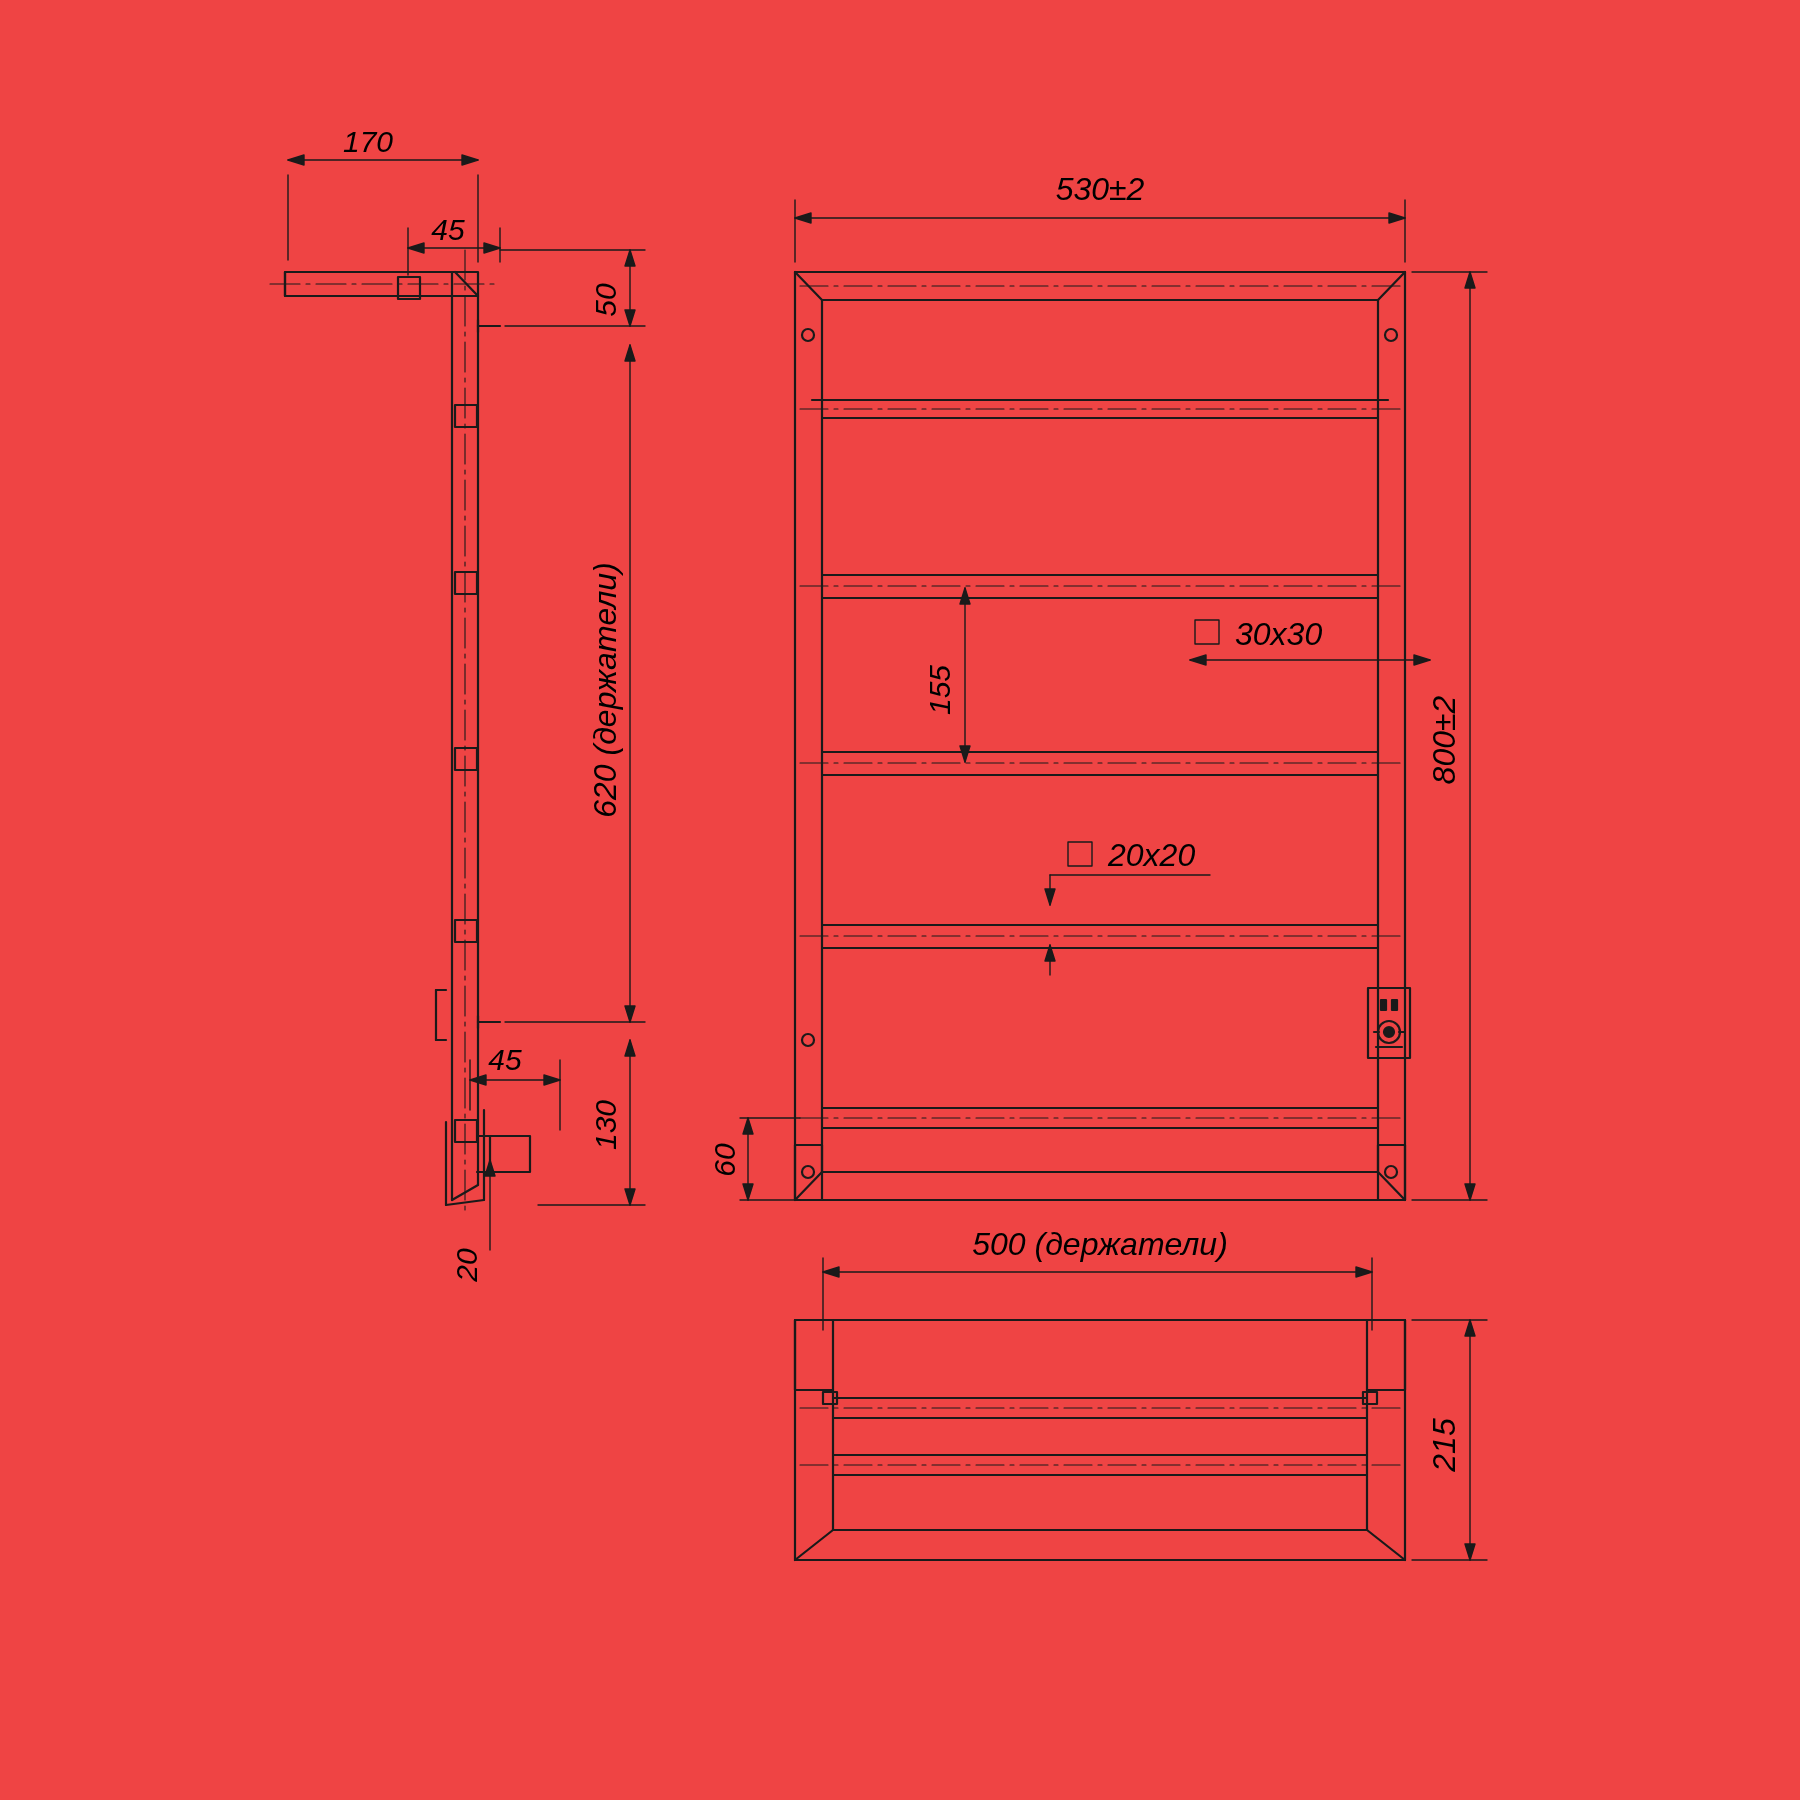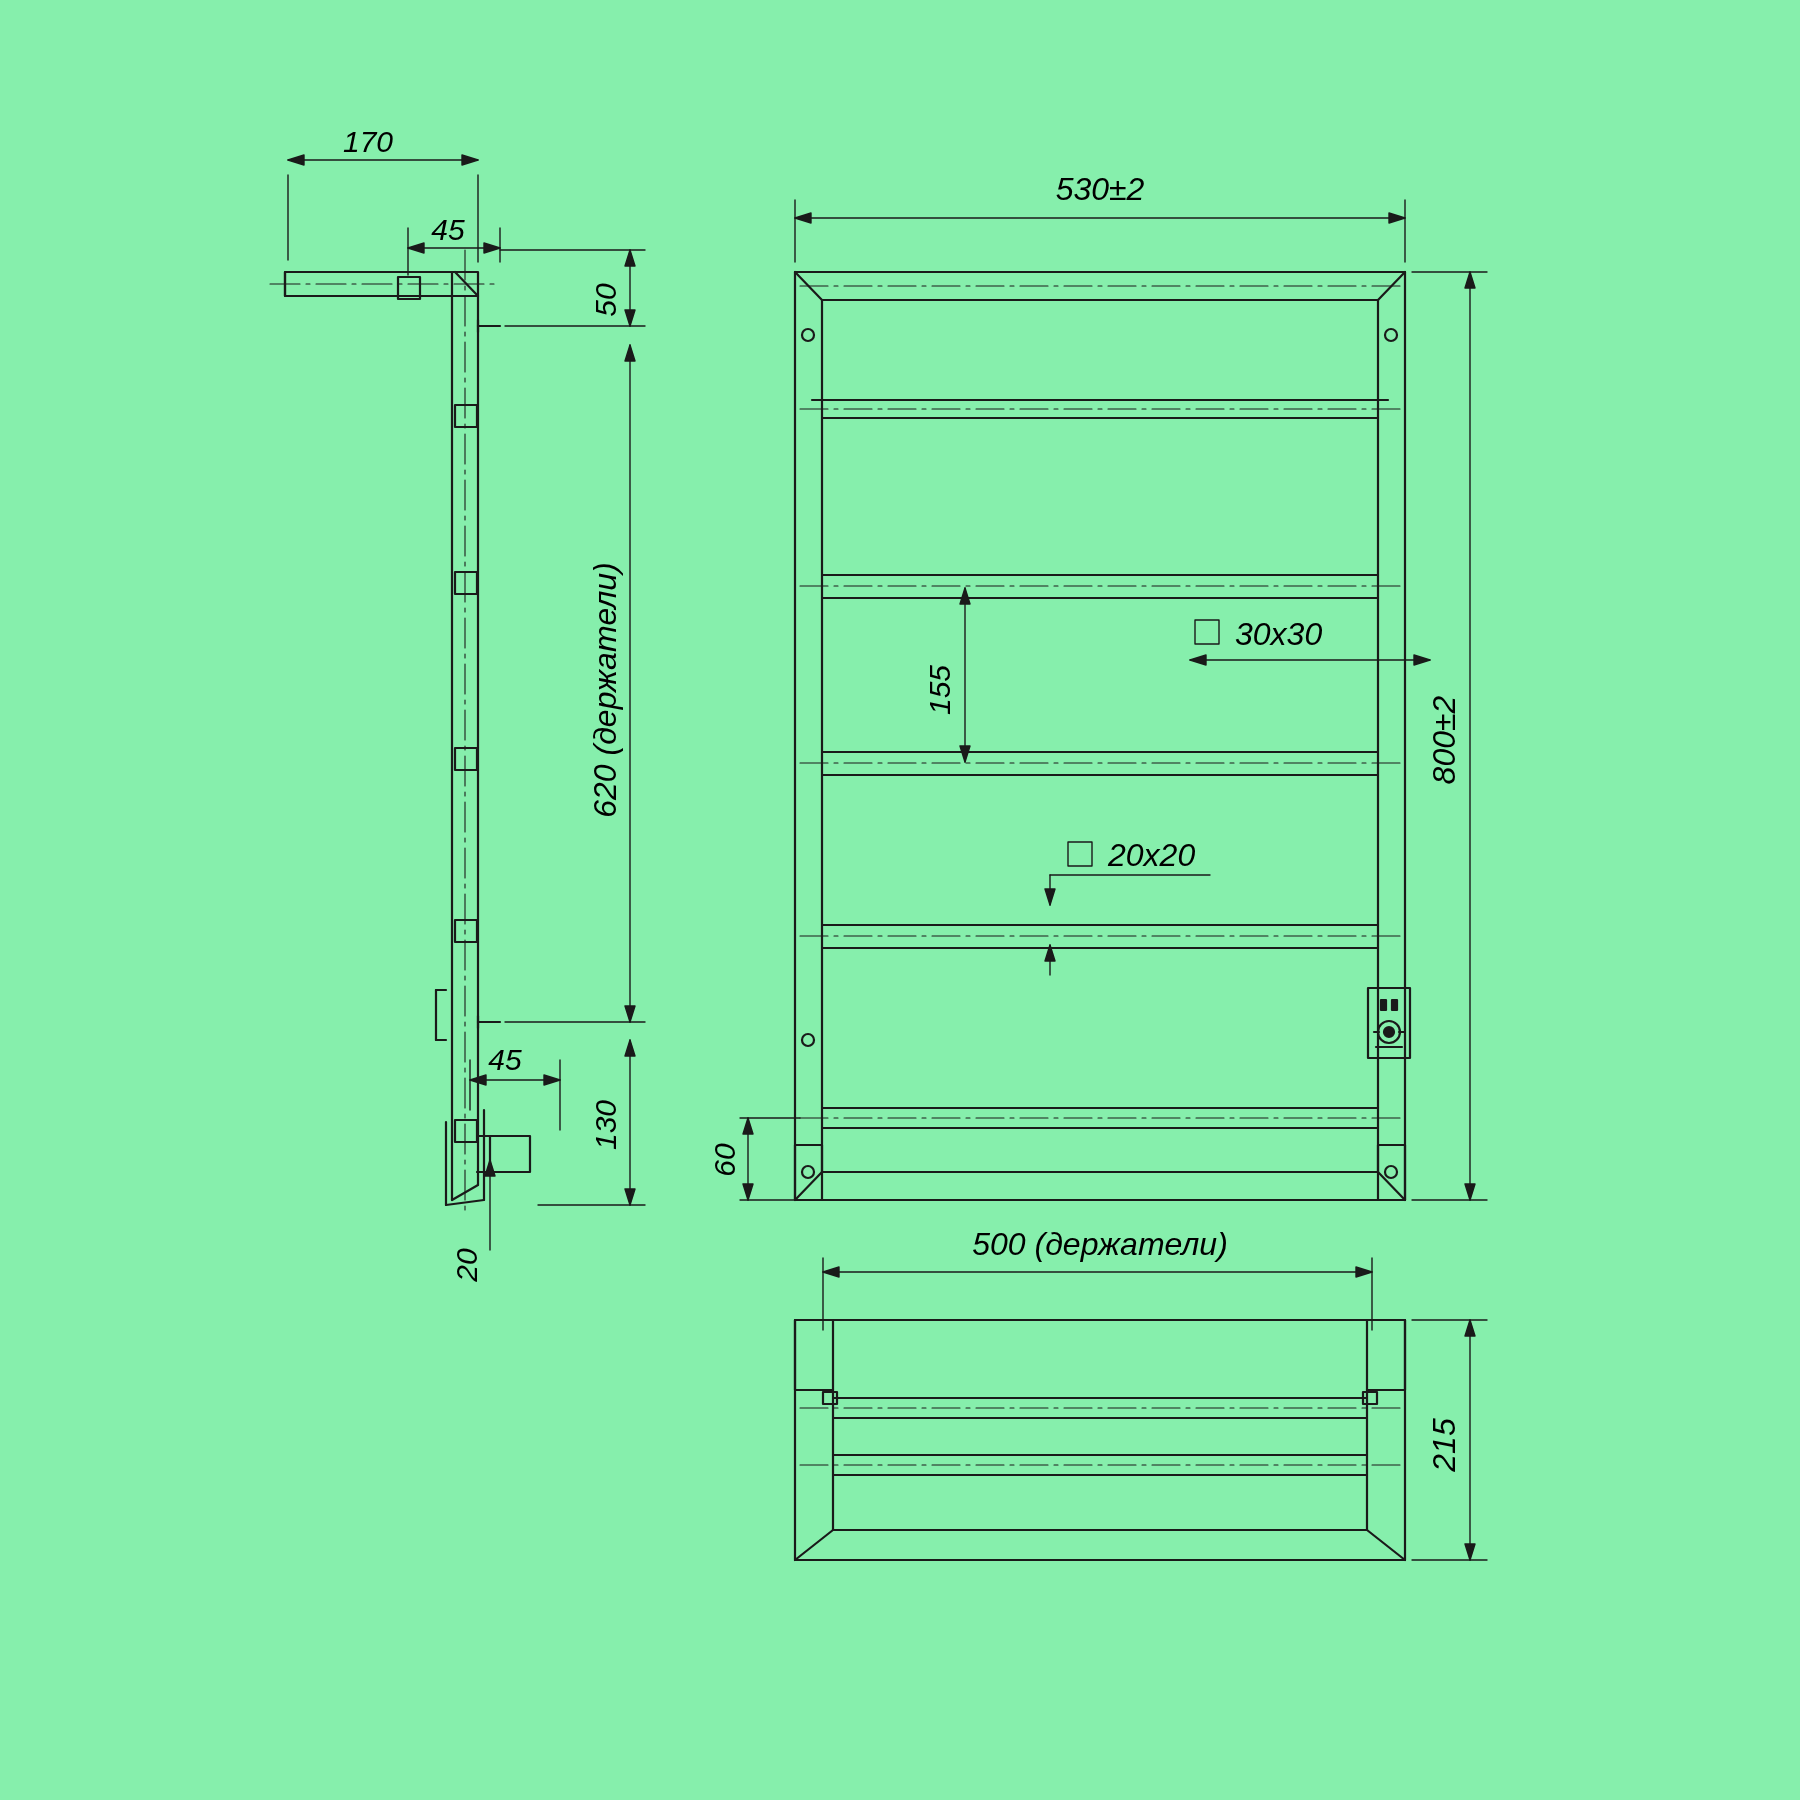--- a/index.html
+++ b/index.html
@@ -4,21 +4,21 @@
 <style>
   html, body {
     margin: 0;
     padding: 0;
     background: #ffffff;
   }
   #sheet {
     position: relative;
     width: 1800px;
     height: 1800px;
-    background: #86efac;
+    background: #ef4444;
     font-family: "Liberation Sans", sans-serif;
     overflow: hidden;
   }
   #sheet svg {
     position: absolute;
     left: 0;
     top: 0;
   }
   .dim-text {
     font-family: "Liberation Sans", sans-serif;

